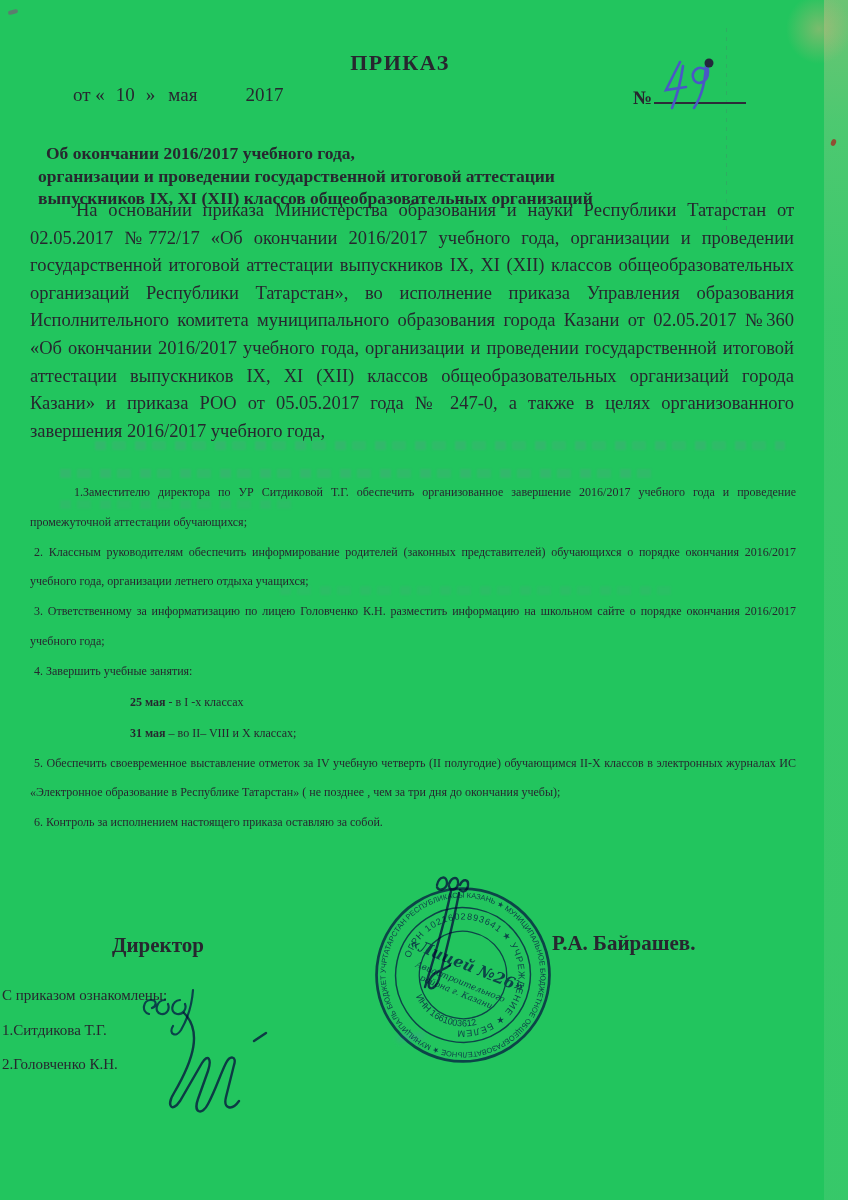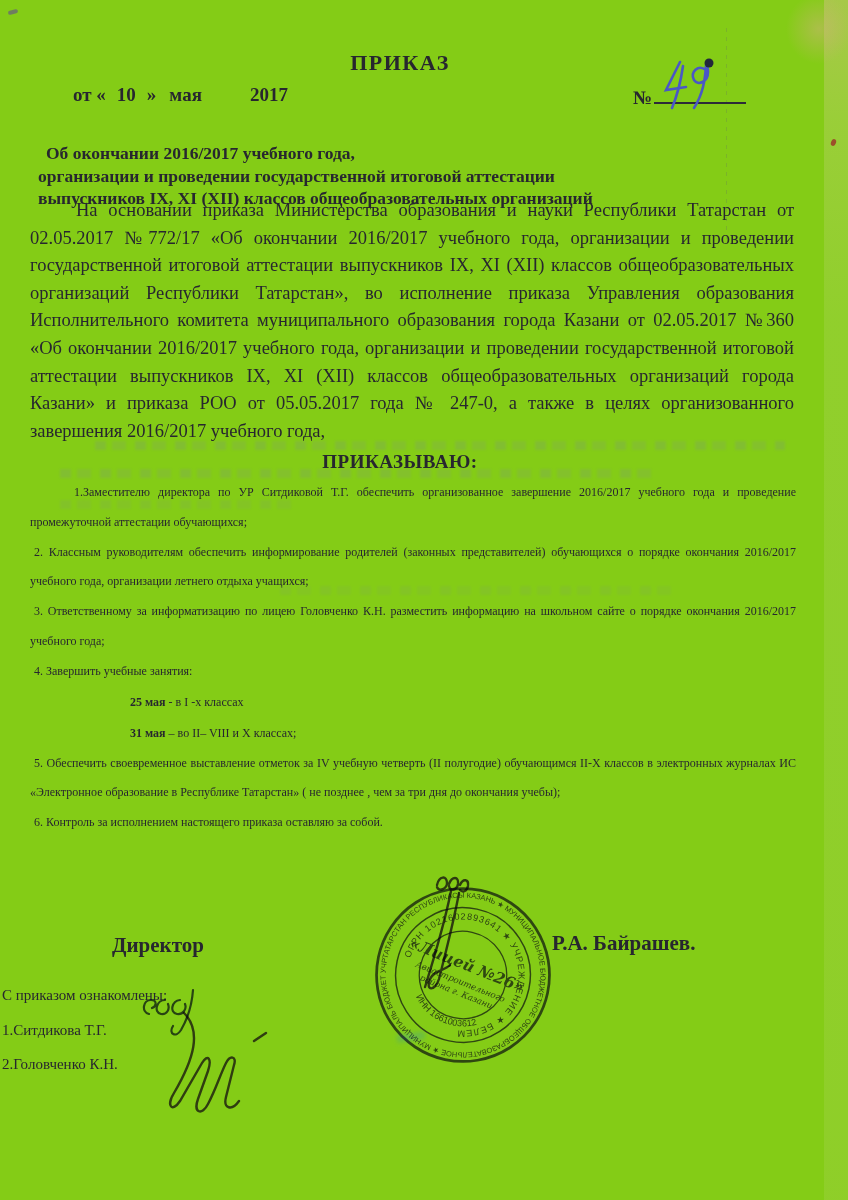--- a/index.html
+++ b/index.html
@@ -1,18 +1,18 @@
 <!DOCTYPE html>
 <html><head>
 <meta charset="utf-8">
 <style>
   html,body { margin:0; padding:0; }
   .page {
     position:relative; width:848px; height:1200px; overflow:hidden;
-    background:#84cc16;
+    background:#22c55e;
     font-family:"Liberation Serif","DejaVu Serif",serif;
     color:#27272f;
   }
   
   .edge-right { position:absolute; right:0; top:0; width:24px; height:100%; z-index:2;
     background:linear-gradient(to bottom, rgba(220,194,148,.40), rgba(231,214,178,.22) 120px, rgba(238,228,205,.12) 320px, rgba(238,228,205,.10)); }
   .smudge-tr { position:absolute; left:786px; top:-6px; width:66px; height:70px; z-index:2;
     background:radial-gradient(closest-side, rgba(210,178,124,.50), rgba(210,178,124,0)); }
   .mark-tl { position:absolute; left:8px; top:10px; width:10px; height:4px; background:#6a6a72;
     border-radius:2px; transform:rotate(-14deg); opacity:.8; z-index:2; }
@@ -25,21 +25,21 @@
   .bleed { position:absolute; height:9px; filter:blur(1.3px); opacity:.5; z-index:1;
     background:repeating-linear-gradient(90deg, rgba(122,132,164,.38) 0 11px, rgba(122,132,164,0) 11px 17px, rgba(122,132,164,.30) 17px 31px, rgba(122,132,164,0) 31px 40px); }
   .bleed.b1 { left:95px;  top:441px; width:690px; }
   .bleed.b2 { left:60px;  top:469px; width:600px; }
   .bleed.b3 { left:60px;  top:500px; width:240px; opacity:.35; }
   .bleed.b4 { left:280px; top:586px; width:400px; opacity:.28; }
 
   
   .title { position:absolute; top:50px; left:0; width:800px; text-align:center; z-index:3;
     font-weight:bold; font-size:22px; letter-spacing:1.5px; }
-  .dateline { position:absolute; top:84px; left:73px; font-weight:bold; font-size:19px; z-index:3; }
+  .dateline { position:absolute; top:84px; left:73px; font-weight:normal; font-size:19px; z-index:3; }
   .dateline .day { margin:0 11px; }
   .dateline .close { margin-right:13px; }
   .dateline .year { margin-left:48px; }
   .numblock { position:absolute; top:84px; left:633px; font-weight:bold; font-size:19px; z-index:3; }
   .numline { display:inline-block; width:92px; height:18px; margin-left:2px;
     border-bottom:2px solid #2c2c38; }
   .hand49 { position:absolute; left:659px; top:53px; z-index:4; }
   .subject { position:absolute; left:38px; top:126px; width:660px; z-index:3;
     font-weight:bold; font-size:17.5px; line-height:22.5px; }
   .preamble { position:absolute; left:30px; top:197px; width:764px; z-index:3;
@@ -99,21 +99,20 @@
   </svg>
 
   <div class="subject">
     <div style="padding-left:8px;margin-top:16px;">Об окончании 2016/2017 учебного года,</div>
     <div>организации и проведении государственной итоговой аттестации</div>
     <div>выпускников IX, XI (XII) классов общеобразовательных организаций</div>
   </div>
 
   <div class="preamble">На основании приказа Министерства образования и науки Республики Татарстан от 02.05.2017 №772/17 «Об окончании 2016/2017 учебного года, организации и проведении государственной итоговой аттестации выпускников IX, XI (XII) классов общеобразовательных организаций Республики Татарстан», во исполнение приказа Управления образования Исполнительного комитета муниципального образования города Казани от 02.05.2017 №360 «Об окончании 2016/2017 учебного года, организации и проведении государственной итоговой аттестации выпускников IX, XI (XII) классов общеобразовательных организаций города Казани» и приказа РОО от 05.05.2017 года № 247-0, а также в целях организованного завершения 2016/2017 учебного года,</div>
 
-  <div class="resolution">ПРИКАЗЫВАЮ:</div>
 
   <div class="items">
     <p class="i1">1.Заместителю директора по УР Ситдиковой Т.Г. обеспечить организованное завершение 2016/2017 учебного года и проведение промежуточной аттестации обучающихся;</p>
     <p>2. Классным руководителям обеспечить информирование родителей (законных представителей) обучающихся о порядке окончания 2016/2017 учебного года, организации летнего отдыха учащихся;</p>
     <p>3. Ответственному за информатизацию по лицею Головченко К.Н. разместить информацию на школьном сайте о порядке окончания 2016/2017 учебного года;</p>
     <p>4. Завершить учебные занятия:</p>
     <p class="sched"><b>25 мая</b><span> - в I -х классах</span></p>
     <p class="sched"><b>31 мая</b><span> – во II– VIII и X классах;</span></p>
     <p>5. Обеспечить своевременное выставление отметок за IV учебную четверть (II полугодие) обучающимся II-X классов в электронных журналах ИС «Электронное образование в Республике Татарстан» ( не позднее , чем за три дня до окончания учебы);</p>
     <p>6. Контроль за исполнением настоящего приказа оставляю за собой.</p>

